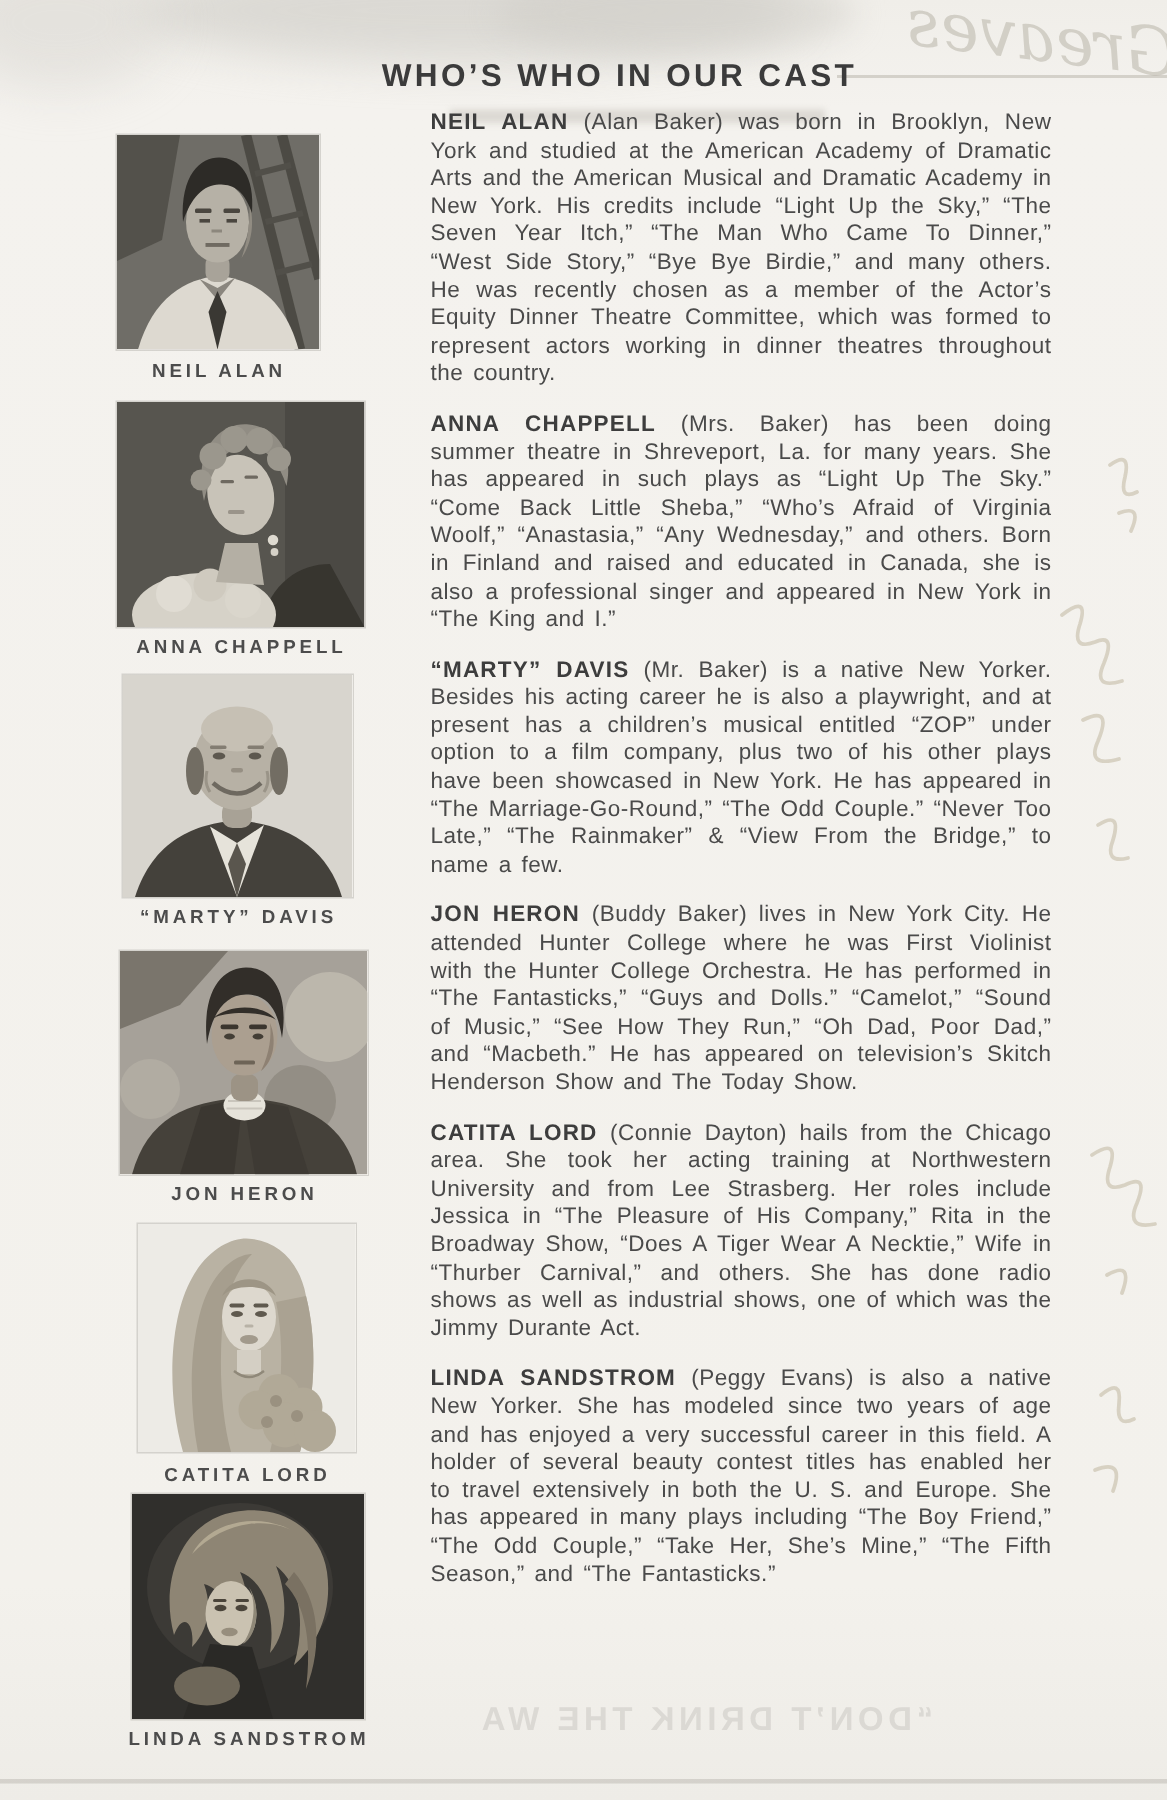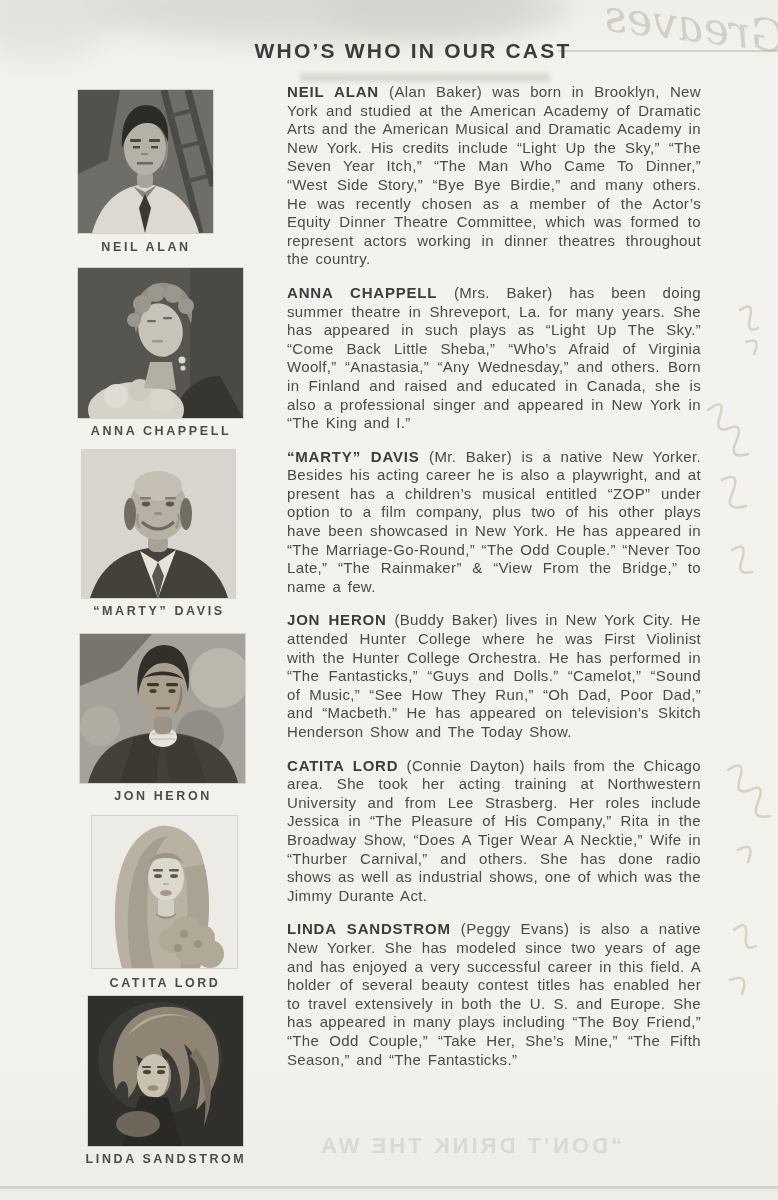--- a/index.html
+++ b/index.html
@@ -13,21 +13,21 @@
   .stain { position:absolute; border-radius:50%; pointer-events:none; }
   .stain.s1 { left:90px; top:-28px; width:440px; height:70px; background:rgba(203,201,195,.55); filter:blur(14px); }
   .stain.s2 { left:330px; top:-20px; width:240px; height:58px; background:rgba(208,206,200,.5); filter:blur(10px); }
   .stain.s3 { left:-30px; top:-30px; width:140px; height:90px; background:rgba(210,208,202,.4); filter:blur(16px); }
 
   .title {
     position:absolute; left:24px; top:39px; width:778px; text-align:center;
     font-size:21px; font-weight:bold; letter-spacing:2.2px; color:#3b3b3b;
   }
 
-  .bio-col { position:absolute; left:287px; top:83px; width:414px; }
+  .bio-col { position:absolute; left:287px; top:73px; width:414px; }
   .bio {
     margin:0 0 15px 0; font-size:15px; line-height:18.6px; text-align:justify;
     letter-spacing:.35px; word-spacing:2px; color:#4a4a4a;
   }
   .bio b { letter-spacing:.8px; color:#3d3d3d; }
 
   .photo { position:absolute; overflow:hidden; box-shadow:0 0 0 1px rgba(120,118,112,.25); }
   .photo svg { display:block; width:100%; height:100%; }
   .caption {
     position:absolute; transform:translateX(-50%); white-space:nowrap;

